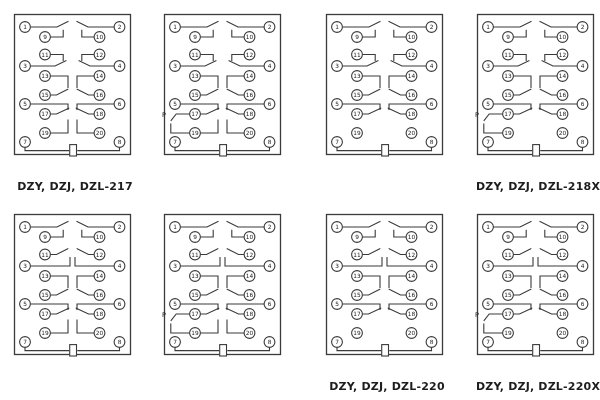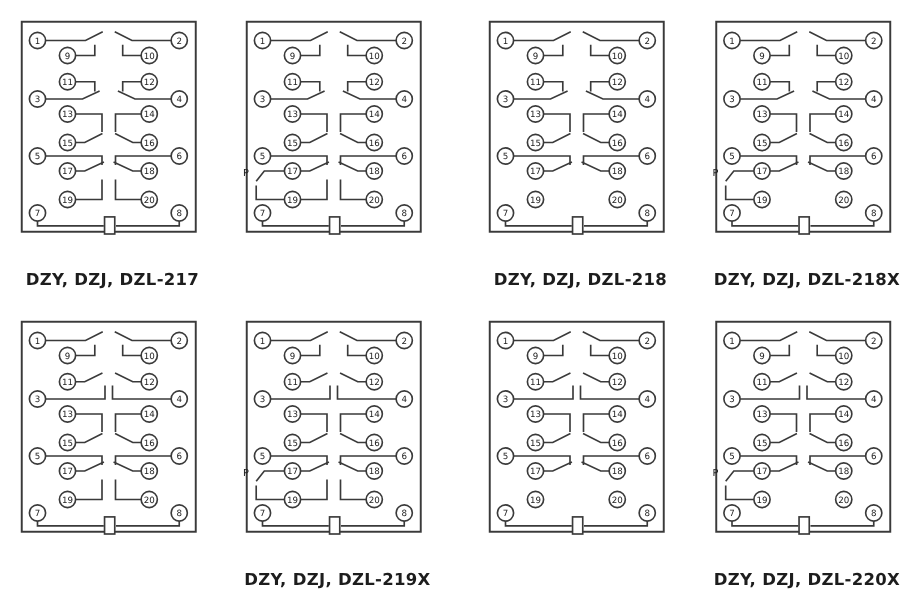--- a/index.html
+++ b/index.html
@@ -337,21 +337,20 @@
         </g>
         <g>
           <circle cx="99.5" cy="114" r="5.4" fill="#ffffff" stroke="#3a3a3a" stroke-width="1.1"></circle>
           <text x="99.5" y="116.1" text-anchor="middle" font-size="5.8" fill="#222222" font-family="&quot;DejaVu Sans&quot;,sans-serif">18</text>
         </g>
         <g>
           <circle cx="99.5" cy="133" r="5.4" fill="#ffffff" stroke="#3a3a3a" stroke-width="1.1"></circle>
           <text x="99.5" y="135.1" text-anchor="middle" font-size="5.8" fill="#222222" font-family="&quot;DejaVu Sans&quot;,sans-serif">20</text>
         </g>
       </svg></div>
-  <div class="cap">DZY, DZJ, DZL-218</div>
 </div>
 <div class="cell" style="left:463px;top:0px">
   <div class="diagram"><svg viewBox="0 0 150 200" width="150" height="200">
         <rect x="14.5" y="14.5" width="116" height="140" fill="none" stroke="#3a3a3a" stroke-width="1.3"></rect>
         <g fill="none" stroke="#3a3a3a" stroke-width="1.1">
           <path d="M30.4,27 H57 L68.5,21.2"></path>
           <path d="M50.4,37 H63.2 V29.8"></path>
           <path d="M114.1,27 H88 L76.5,21.2"></path>
           <path d="M94.1,37 H81.8 V29.8"></path>
           <path d="M50.4,76 H68 V88"></path>
@@ -665,21 +664,20 @@
         <g>
           <circle cx="99.5" cy="114" r="5.4" fill="#ffffff" stroke="#3a3a3a" stroke-width="1.1"></circle>
           <text x="99.5" y="116.1" text-anchor="middle" font-size="5.8" fill="#222222" font-family="&quot;DejaVu Sans&quot;,sans-serif">18</text>
         </g>
         <g>
           <circle cx="99.5" cy="133" r="5.4" fill="#ffffff" stroke="#3a3a3a" stroke-width="1.1"></circle>
           <text x="99.5" y="135.1" text-anchor="middle" font-size="5.8" fill="#222222" font-family="&quot;DejaVu Sans&quot;,sans-serif">20</text>
         </g>
         <text x="14" y="117" text-anchor="middle" font-size="6.5" fill="#222222" font-family="&quot;DejaVu Sans&quot;,sans-serif">P</text>
       </svg></div>
-  <div class="cap">DZY, DZJ, DZL-219X</div>
 </div>
 <div class="cell" style="left:312px;top:200px">
   <div class="diagram"><svg viewBox="0 0 150 200" width="150" height="200">
         <rect x="14.5" y="14.5" width="116" height="140" fill="none" stroke="#3a3a3a" stroke-width="1.3"></rect>
         <g fill="none" stroke="#3a3a3a" stroke-width="1.1">
           <path d="M30.4,27 H57 L68.5,21.2"></path>
           <path d="M50.4,37 H63.2 V29.8"></path>
           <path d="M114.1,27 H88 L76.5,21.2"></path>
           <path d="M94.1,37 H81.8 V29.8"></path>
           <path d="M50.4,76 H68 V88"></path>
@@ -772,20 +770,21 @@
         </g>
         <g>
           <circle cx="99.5" cy="114" r="5.4" fill="#ffffff" stroke="#3a3a3a" stroke-width="1.1"></circle>
           <text x="99.5" y="116.1" text-anchor="middle" font-size="5.8" fill="#222222" font-family="&quot;DejaVu Sans&quot;,sans-serif">18</text>
         </g>
         <g>
           <circle cx="99.5" cy="133" r="5.4" fill="#ffffff" stroke="#3a3a3a" stroke-width="1.1"></circle>
           <text x="99.5" y="135.1" text-anchor="middle" font-size="5.8" fill="#222222" font-family="&quot;DejaVu Sans&quot;,sans-serif">20</text>
         </g>
       </svg></div>
+  <div class="cap">DZY, DZJ, DZL-220</div>
 </div>
 <div class="cell" style="left:463px;top:200px">
   <div class="diagram"><svg viewBox="0 0 150 200" width="150" height="200">
         <rect x="14.5" y="14.5" width="116" height="140" fill="none" stroke="#3a3a3a" stroke-width="1.3"></rect>
         <g fill="none" stroke="#3a3a3a" stroke-width="1.1">
           <path d="M30.4,27 H57 L68.5,21.2"></path>
           <path d="M50.4,37 H63.2 V29.8"></path>
           <path d="M114.1,27 H88 L76.5,21.2"></path>
           <path d="M94.1,37 H81.8 V29.8"></path>
           <path d="M50.4,76 H68 V88"></path>

